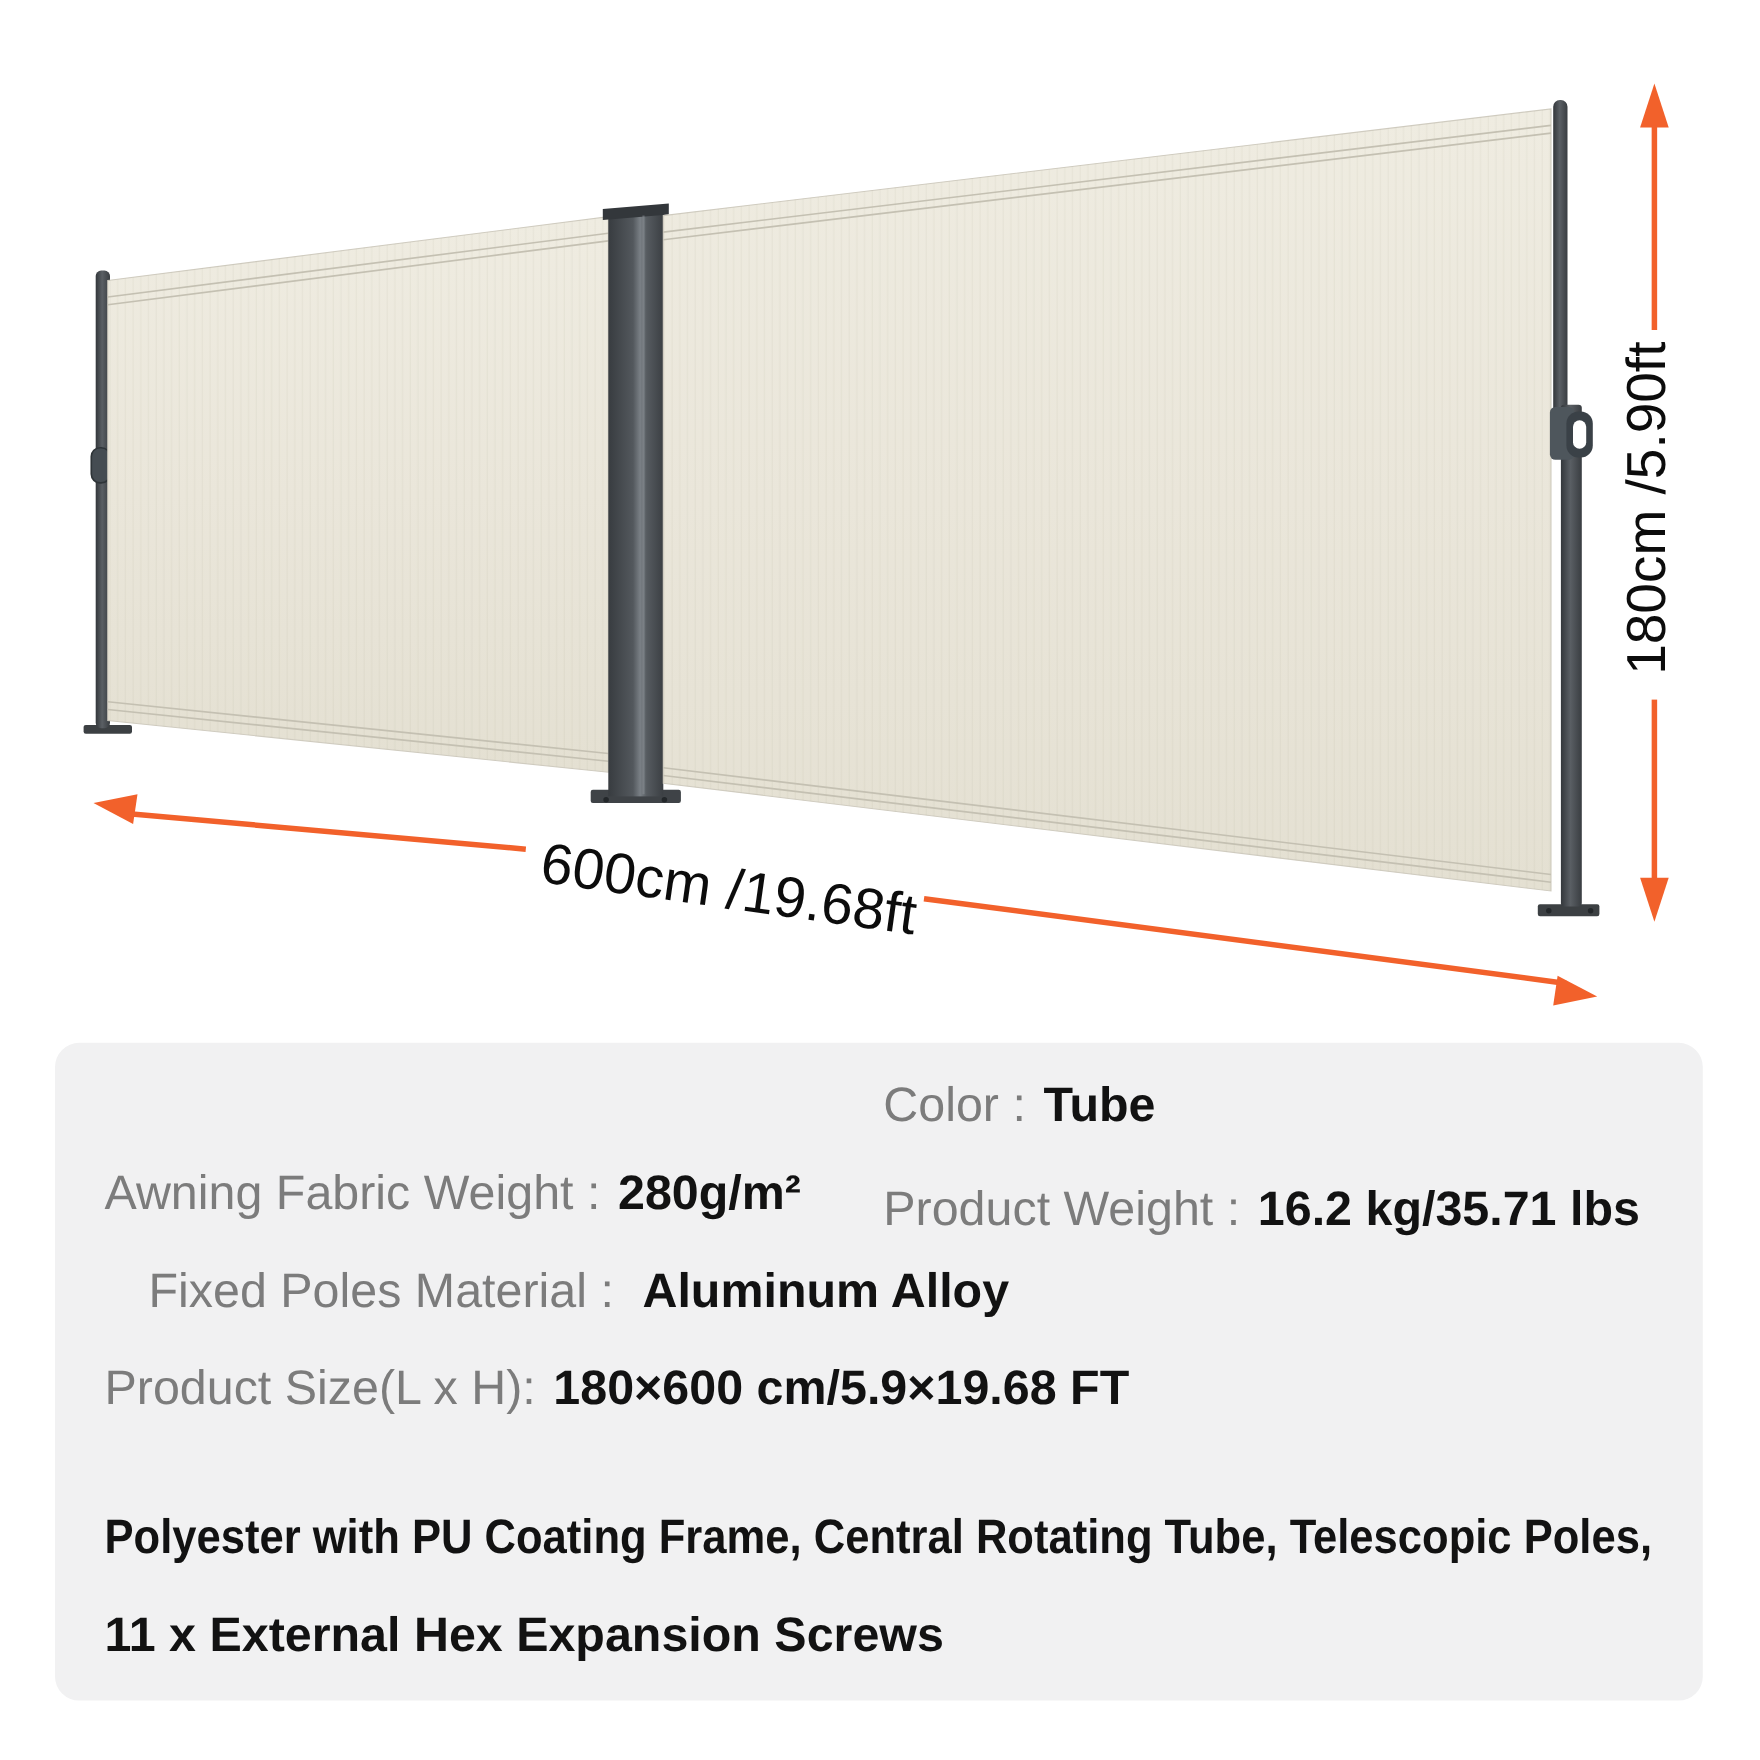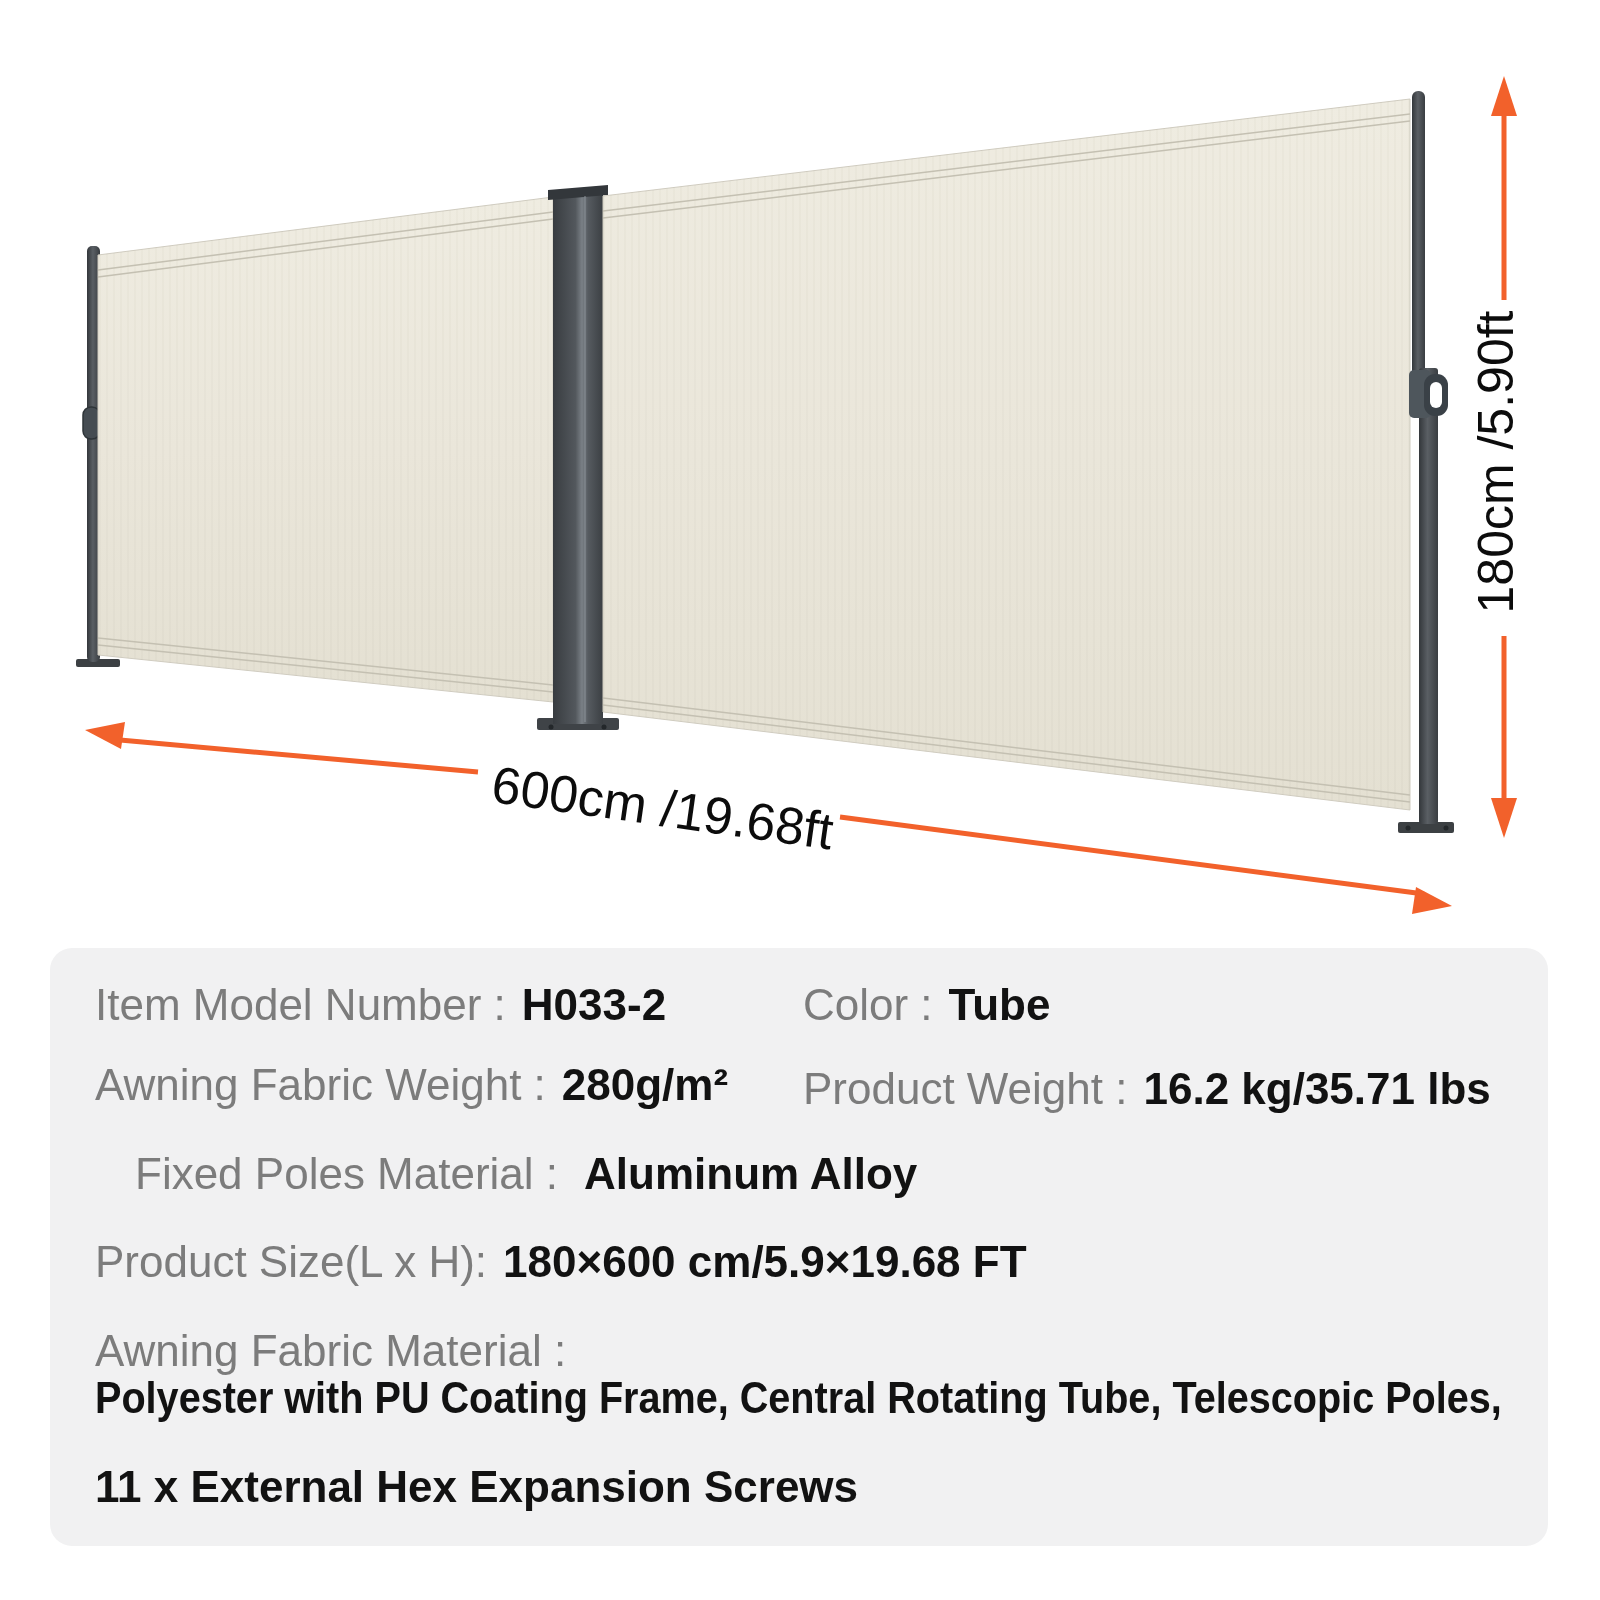--- a/index.html
+++ b/index.html
@@ -104,44 +104,38 @@
       <polygon points="85,730 125,722 121,749" stroke="none"></polygon>
       <line x1="120" y1="740" x2="478" y2="772" stroke-width="5"></line>
       <line x1="840" y1="817" x2="1424" y2="894" stroke-width="5"></line>
       <polygon points="1452,906 1416,887 1412,914" stroke="none"></polygon>
     </g>
     <text x="662" y="812" transform="rotate(8 662 812)" text-anchor="middle" dominant-baseline="middle" font-size="52" fill="#0c0c0c">600cm /19.68ft</text>
   </svg>
 
   <div class="spec-panel">
 
-    <div class="spec-row" style="left:45px;top:31px;">
-      <span class="lbl">Item Model Number :</span><span class="val">H033-2</span>
-    </div>
     <div class="spec-row col2" style="top:31px;">
       <span class="lbl">Color :</span><span class="val">Tube</span>
     </div>
 
     <div class="spec-row" style="left:45px;top:111px;">
       <span class="lbl">Awning Fabric Weight :</span><span class="val">280g/m²</span>
     </div>
-    <div class="spec-row col2" style="top:115px;">
+    <div class="spec-row col2" style="top:126px;">
       <span class="lbl">Product Weight :</span><span class="val">16.2 kg/35.71 lbs</span>
     </div>
 
     <div class="spec-row" style="left:45px;top:200px;margin-left:40px;">
       <span class="lbl">Fixed Poles Material :</span><span class="val" style="margin-left:26px;">Aluminum Alloy</span>
     </div>
 
     <div class="spec-row" style="left:45px;top:288px;">
       <span class="lbl">Product Size(L x H):</span><span class="val">180×600 cm/5.9×19.68 FT</span>
     </div>
 
-    <div class="spec-row" style="left:45px;top:377px;">
-      <span class="lbl">Awning Fabric Material :</span>
-    </div>
 
     <div class="spec-row bold-line condense" style="left:45px;top:424px;">Polyester with PU Coating Frame, Central Rotating Tube, Telescopic Poles,</div>
 
     <div class="spec-row bold-line" style="left:45px;top:513px;">11 x External Hex Expansion Screws</div>
 
   </div>
 </div>
 
 </body></html>

